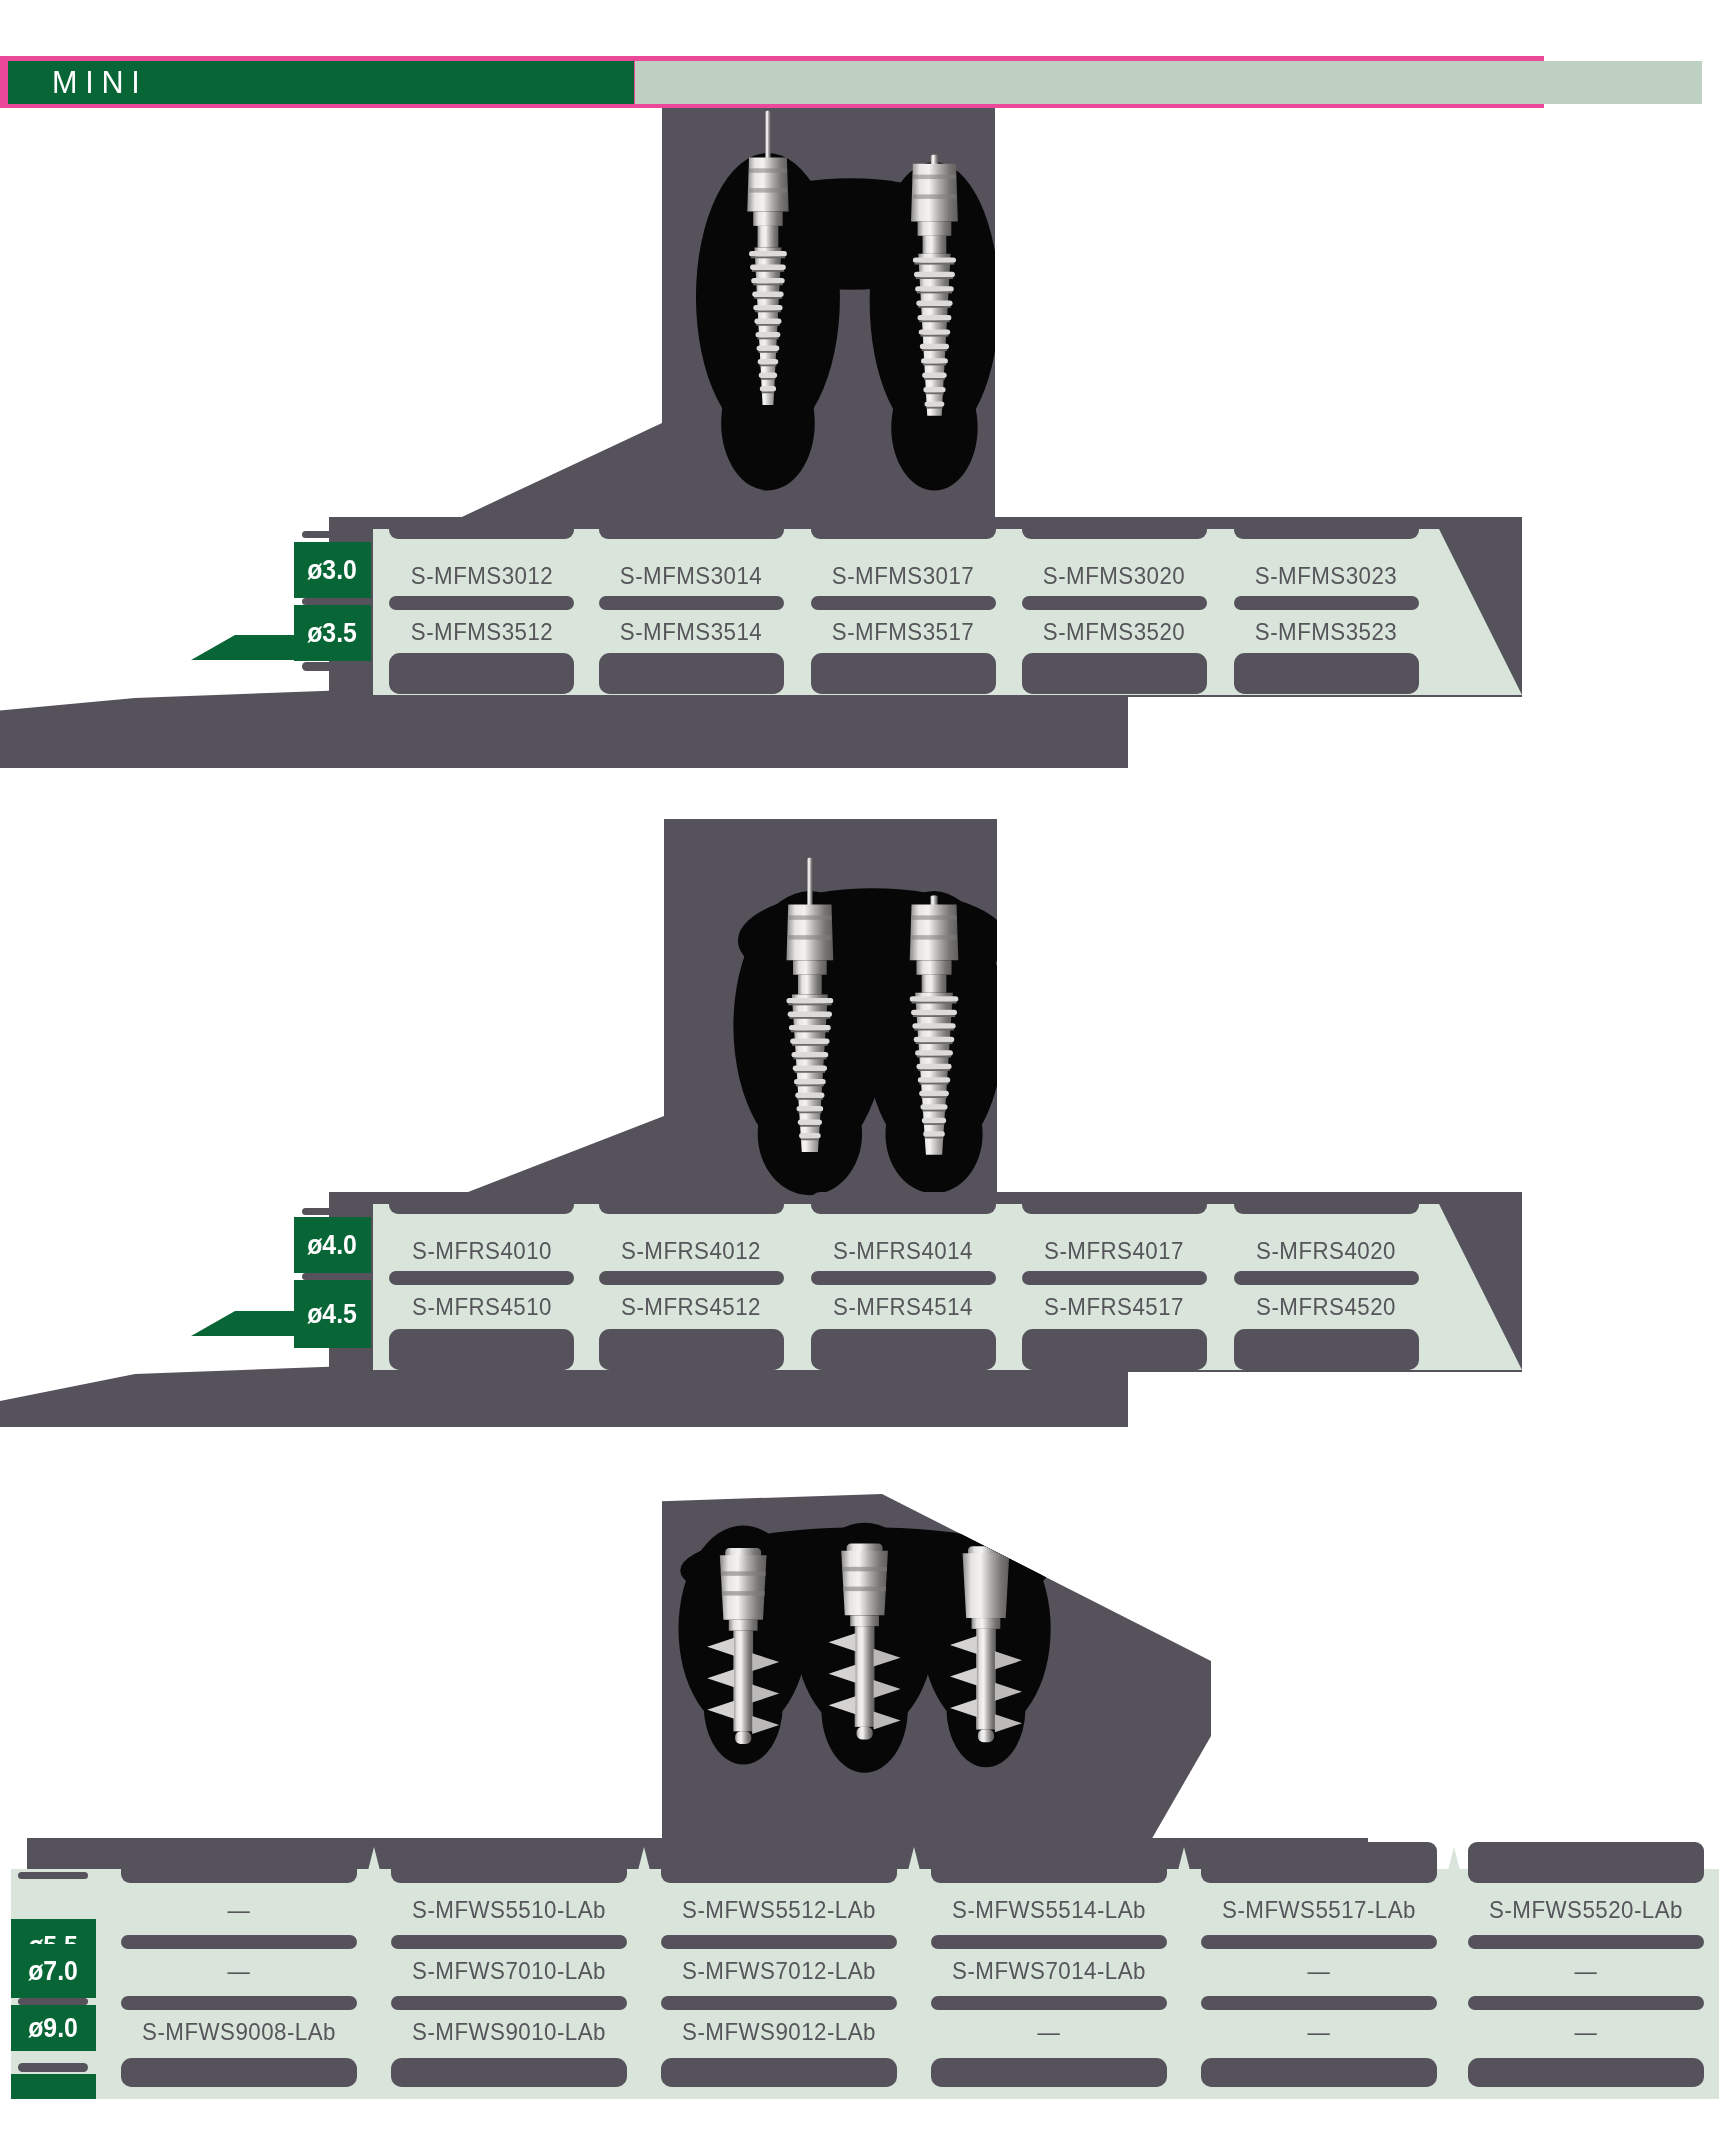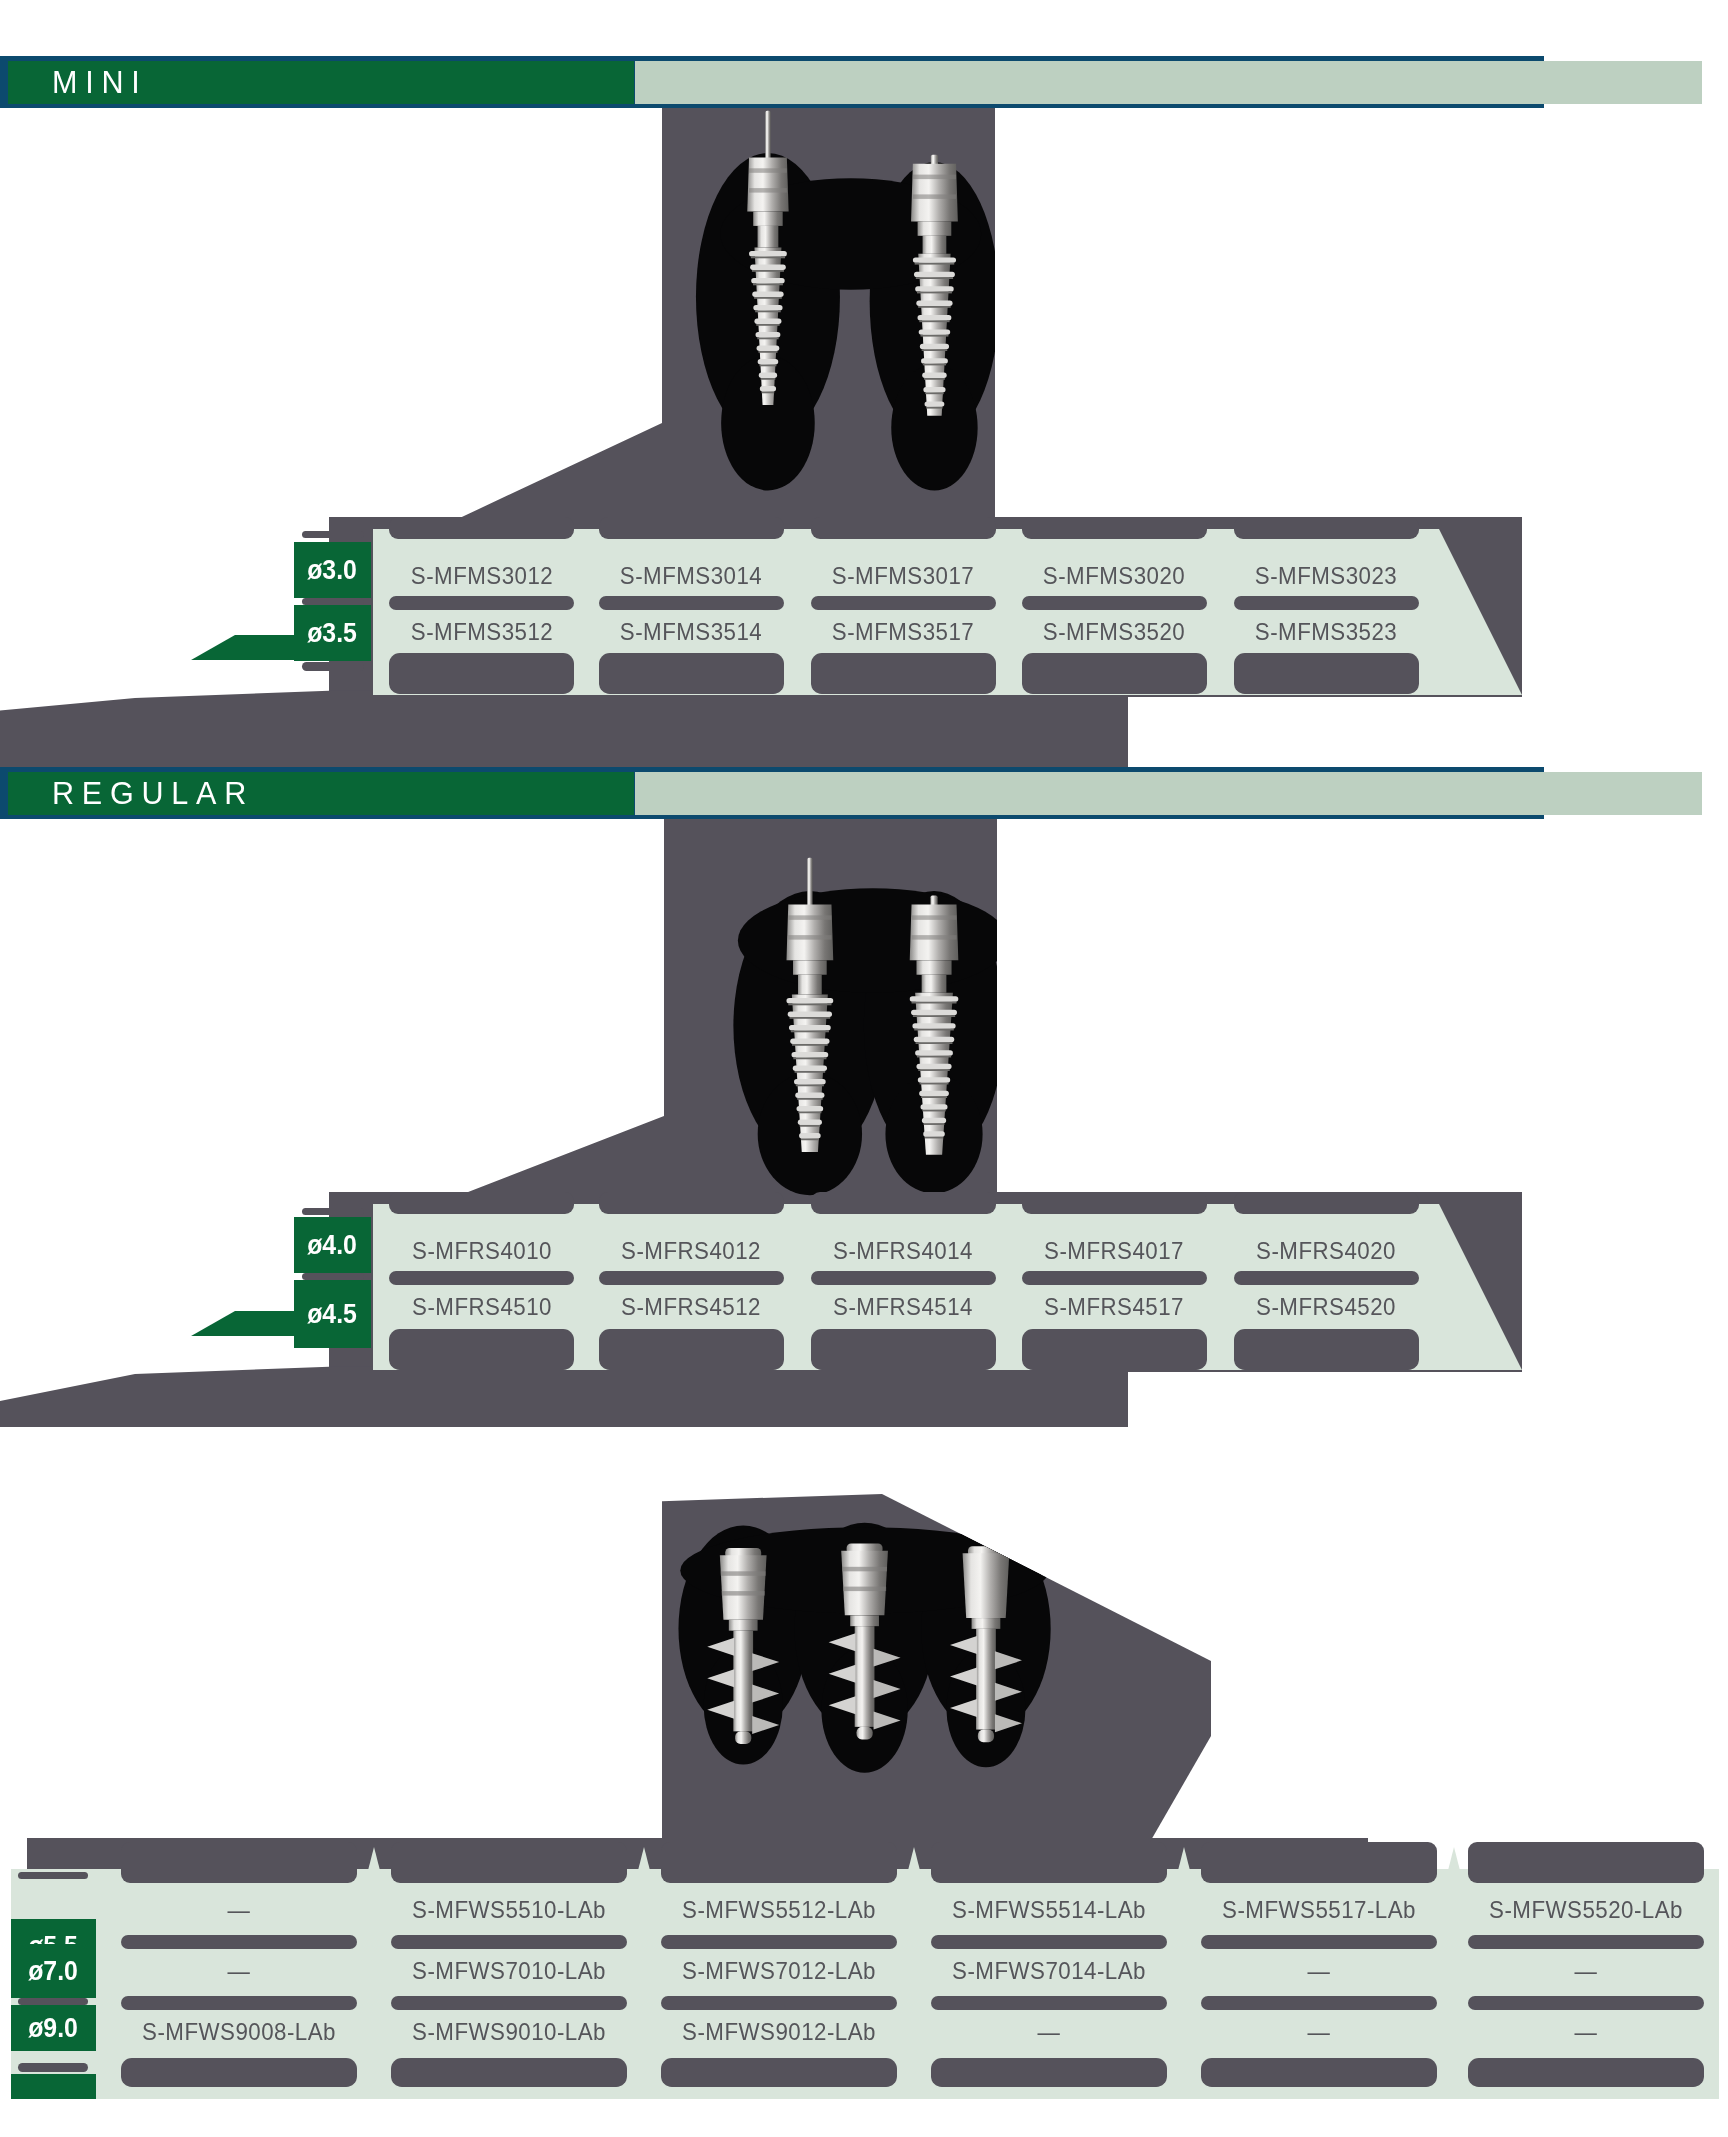--- a/index.html
+++ b/index.html
@@ -3,21 +3,21 @@
 <meta charset="utf-8">
 <style>
   html,body{margin:0;padding:0;background:#fff;}
   .page{position:relative;width:1728px;height:2138px;background:#fff;overflow:hidden;
         font-family:"Liberation Sans",sans-serif;}
   .abs{position:absolute;}
   .bd{position:absolute;background:var(--dark,#55525b);}
   .panel{position:absolute;background:var(--panel,#d9e5db);}
   .pill{position:absolute;background:var(--dark,#55525b);border-radius:8px;}
   .blockb{position:absolute;background:var(--dark,#55525b);border-radius:10.8px;}
-  .hdr{position:absolute;left:0;width:1544px;height:52px;background:#0c4a6e;z-index:6;}
+  .hdr{position:absolute;left:0;width:1544px;height:52px;background:#ec4899;z-index:6;}
   .hdr .green{position:absolute;top:4.5px;left:8px;width:626px;height:43px;background:var(--green,#086636);}
   .hdr .pale{position:absolute;top:4.5px;left:635px;width:1067px;height:43px;background:var(--pale,#bdd0c1);}
   .hdr .title{position:absolute;left:52px;top:4.5px;height:43px;line-height:43px;color:#fff;
         font-size:31.5px;font-weight:500;letter-spacing:8px;transform:scaleX(.97);transform-origin:left center;white-space:nowrap;}
   .hcell{position:absolute;background:var(--green,#086636);color:#fff;display:flex;align-items:center;justify-content:center;z-index:5;}
   .hcell span{font-size:27px;font-weight:700;transform:scaleX(.92);letter-spacing:0;}
   .wedge{position:absolute;background:var(--green,#086636);z-index:4;}
   .code{position:absolute;transform:translate(-50%,-50%) scaleX(.93);font-size:24px;
         color:var(--code,#55555a);white-space:nowrap;letter-spacing:0.5px;z-index:5;}
   .spike{position:absolute;background:var(--panel,#d9e5db);z-index:5;}
@@ -27,25 +27,20 @@
 </style>
 </head>
 <body>
 
 <div class="page">
 
   <div class="hdr" style="top:56px">
     <div class="green"></div>
     <div class="pale"></div>
     <span class="title">MINI</span>
-  </div>
-  <div class="hdr" style="top:767px">
-    <div class="green"></div>
-    <div class="pale"></div>
-    <span class="title">REGULAR</span>
   </div>
 
   <div class="abs">
       <div class="bd z1" style="left: 329px; top: 517px; width: 1193px; height: 180px;"></div>
       <div class="bd z1" style="left: 0px; top: 689px; width: 1128px; height: 79px; clip-path: polygon(0px 21.6px, 135px 9px, 329px 1.8px, 1128px 1.8px, 1128px 79px, 0px 79px);"></div>
       <div class="photo" style="left: 432px; top: 108px; width: 563px; height: 423px; clip-path: polygon(230px 0px, 563px 0px, 563px 423px, 0px 423px, 230px 315px);">
         <svg viewBox="0 0 625 470">
           <defs>
             <linearGradient id="met0" x1="0" y1="0" x2="1" y2="0">
               <stop offset="0" stop-color="#8a8987"></stop>

